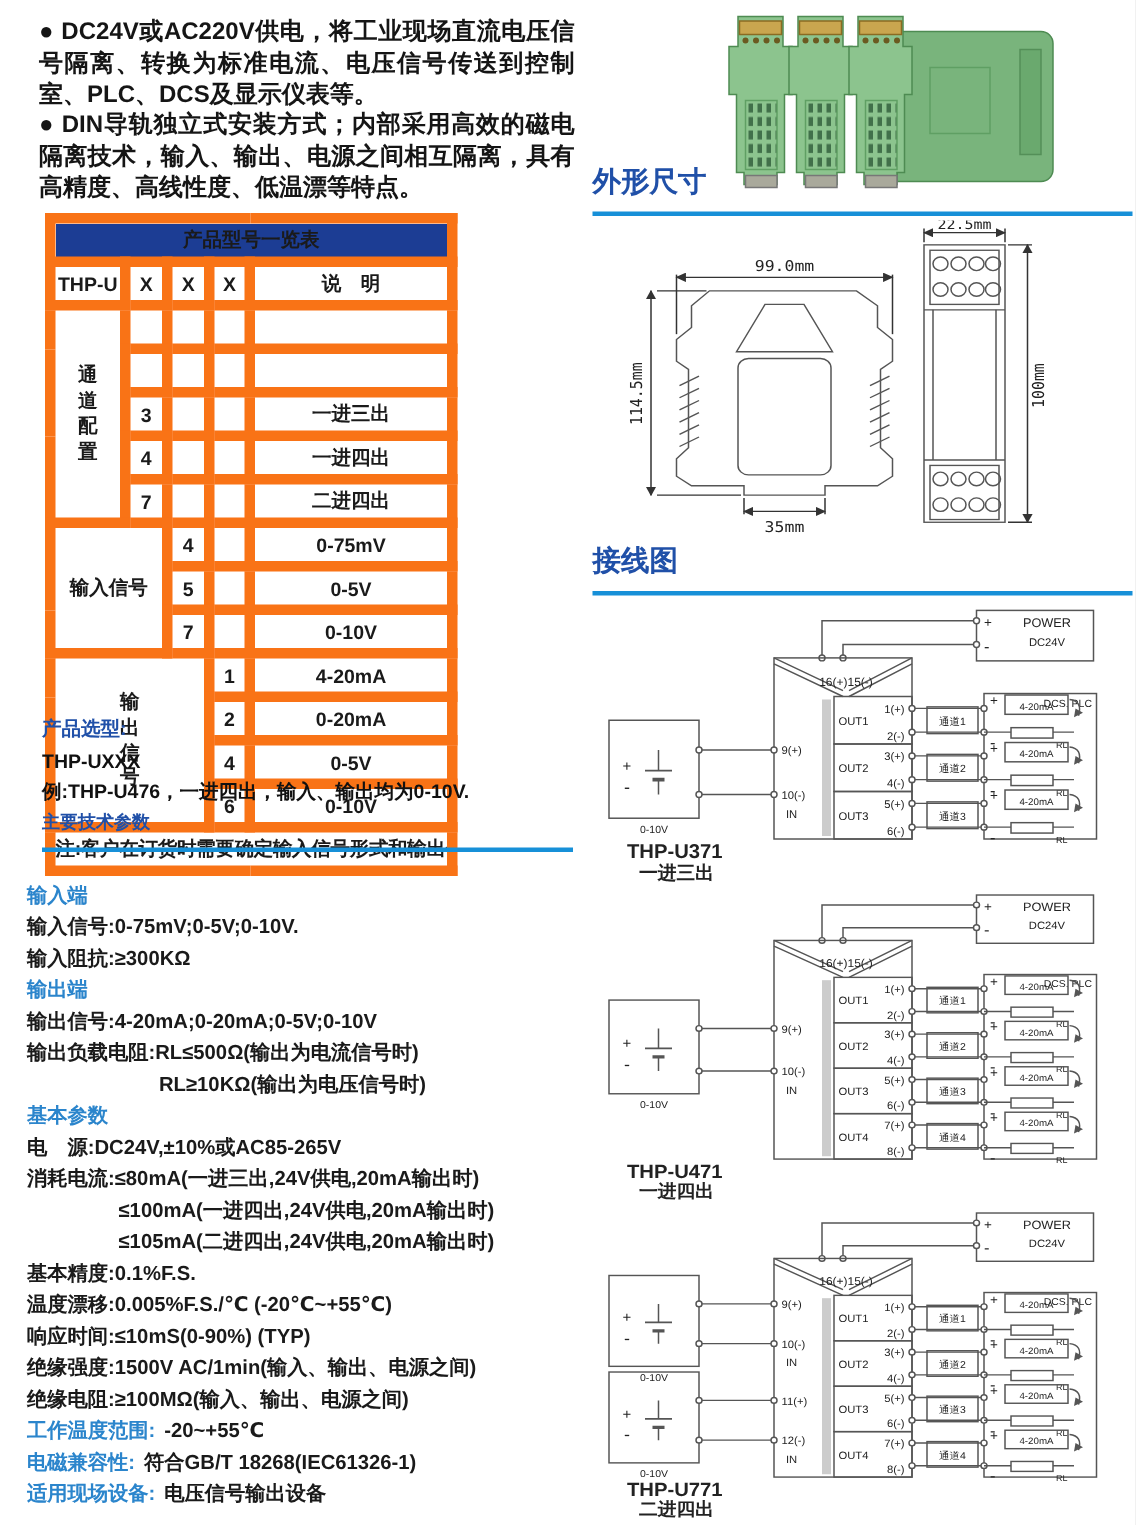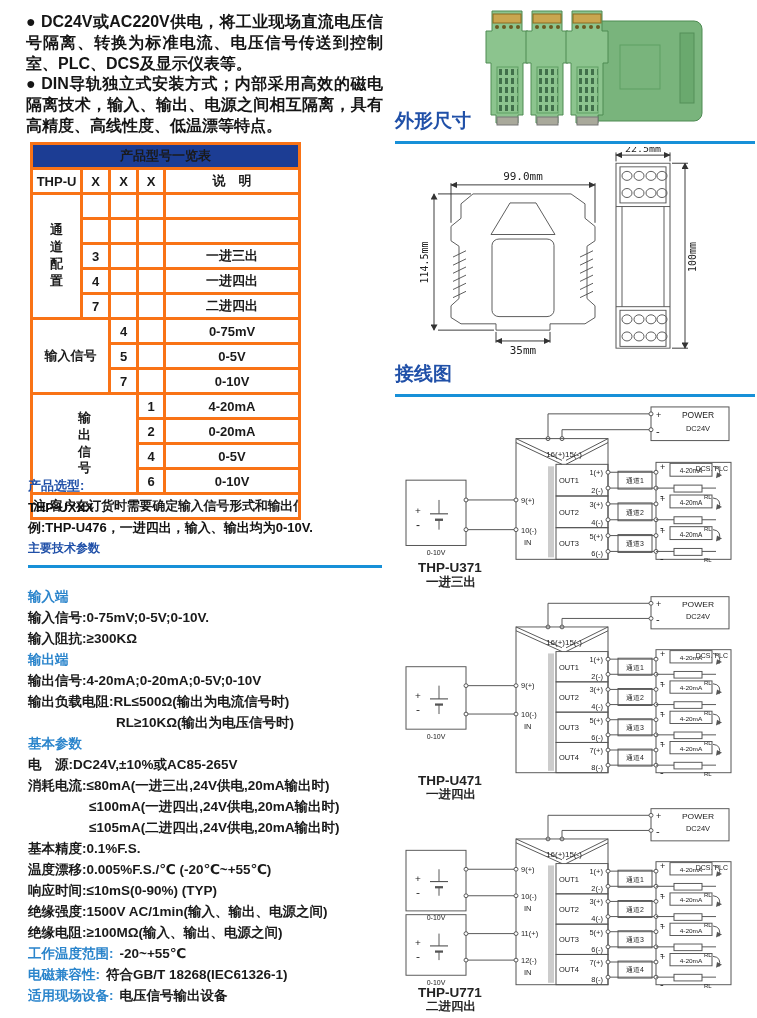--- a/index.html
+++ b/index.html
@@ -6,34 +6,34 @@
   .page{position:relative;width:757px;height:1018px;background:#ffffff;overflow:hidden;
         font-family:"Liberation Sans","DejaVu Sans",sans-serif;color:#111}
 
   
   .intro{position:absolute;left:26px;top:12px;width:357px;font-size:16px;font-weight:700;
          line-height:1.3;text-align:justify;color:#151515}
   .intro p{margin:0}
 
   table.model-table{position:absolute;left:30px;top:142px;width:268px;border-collapse:collapse;
          border:2px solid #222;table-layout:fixed}
-  table.model-table td{border:3px solid #f97316;font-size:13px;font-weight:700;text-align:center;
+  table.model-table td{border:7px solid #f97316;font-size:13px;font-weight:700;text-align:center;
          padding:0;height:22px;color:#1a1a1a;overflow:hidden}
   td.tbl-title{background:#1c3d94;color:#fff;font-size:13.5px;text-align:left;padding:2px 7px;height:19px}
   td.desc{text-align:left;padding-left:9px}
   .vstack{display:inline-block;width:15px;word-break:break-all;line-height:1.3;font-size:13px}
   td.note-cell{font-size:7.6px;text-align:left;padding:2px 3px;white-space:nowrap;height:18px;letter-spacing:-0.2px}
 
   .selection{position:absolute;left:28px;top:477px;width:356px}
   .selection .sel-heading{color:#2050a8;font-size:13px;font-weight:700;margin-bottom:3px}
   .selection .sel-line{font-size:13px;font-weight:700;line-height:1.5}
 
   .specs-heading{position:absolute;left:28px;top:540px;width:354px;color:#2050a8;font-size:12px;
          font-weight:700;border-bottom:3px solid #1790d8;padding-bottom:8px}
-  .specs{position:absolute;left:28px;top:586px;width:365px}
+  .specs{position:absolute;left:18px;top:586px;width:365px}
   .spec-item{font-size:13.5px;font-weight:700;height:21px;line-height:21px;white-space:nowrap;color:#1a1a1a}
   .spec-sub{color:#2b85cc}
   .ind-rl{padding-left:88px}
   .ind-cons{padding-left:61px}
   .labeled .lab{color:#2b85cc}
   .labeled .val{margin-left:6px}
 
   
   .col-heading{position:absolute;left:395px;width:360px;color:#2050a8;font-size:19px;font-weight:700;
          border-bottom:3px solid #1790d8;padding-bottom:7px}

